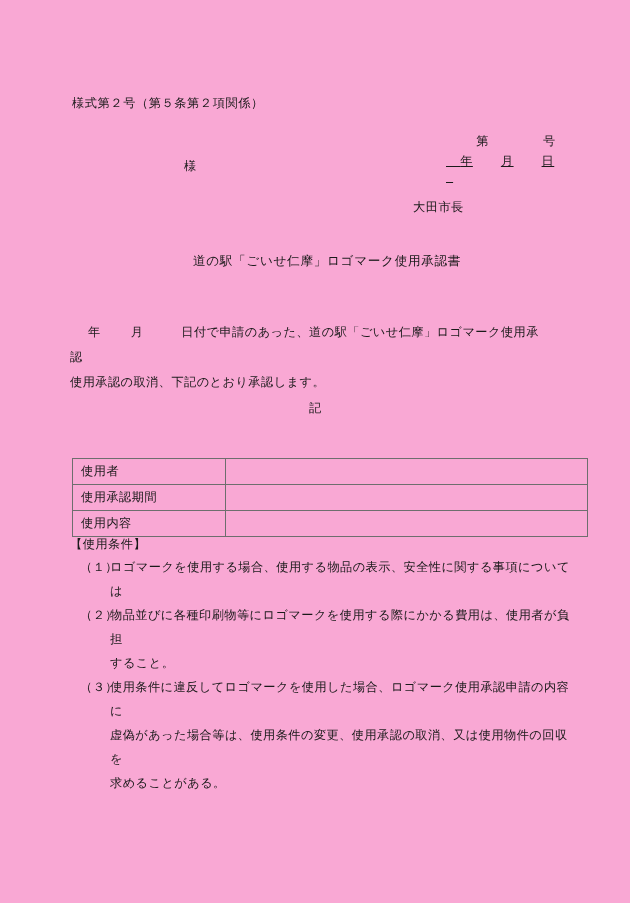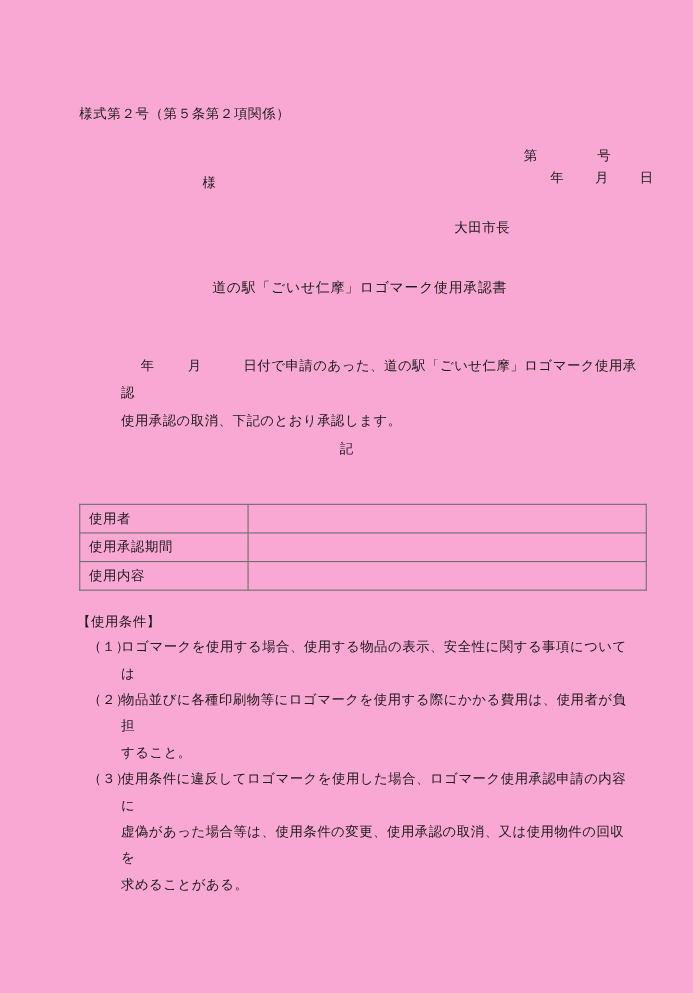--- a/index.html
+++ b/index.html
@@ -36,23 +36,24 @@
   }
 
   #doc-number-row {
     left: 462px;
     top: 118px;
     letter-spacing: 0.5px;
   }
   #doc-number-row .gap { display: inline-block; width: 54px; }
 
   #doc-date-row {
-    left: 486px;
+    left: 446px;
     top: 138px;
     letter-spacing: 0.5px;
+    text-decoration: underline;
   }
   #doc-date-row .gap-s { display: inline-block; width: 28px; }
 
   #addressee-honorific {
     left: 184px;
     top: 158px;
   }
 
   #issuer {
     left: 413px;
@@ -71,21 +72,20 @@
   }
 
   
   #body-paragraph {
     position: absolute;
     left: 70px;
     top: 320px;
     width: 470px;
     line-height: 25px;
     letter-spacing: 0.45px;
-    margin-left: 40px;
   }
   #body-paragraph .blank-m { display: inline-block; width: 30px; }
   #body-paragraph .blank-l { display: inline-block; width: 38px; }
   #body-paragraph .lead { display: inline-block; width: 18px; }
 
   
   #ki-marker {
     left: 0;
     top: 400px;
     width: 630px;
@@ -109,22 +109,23 @@
     letter-spacing: 0.5px;
     vertical-align: middle;
   }
   #usage-table td.label { width: 132px; }
   #usage-table td.value { width: 341px; }
 
   
   #conditions {
     position: absolute;
     left: 70px;
-    top: 554px;
+    top: 534px;
     width: 500px;
+    font-family: Liberation Mono, monospace;
   }
   #conditions-heading {
     font-size: 12.2px;
     letter-spacing: 0.5px;
     line-height: 22px;
     margin: 0 0 0 0;
   }
   .condition-item {
     position: relative;
     font-size: 12.2px;

